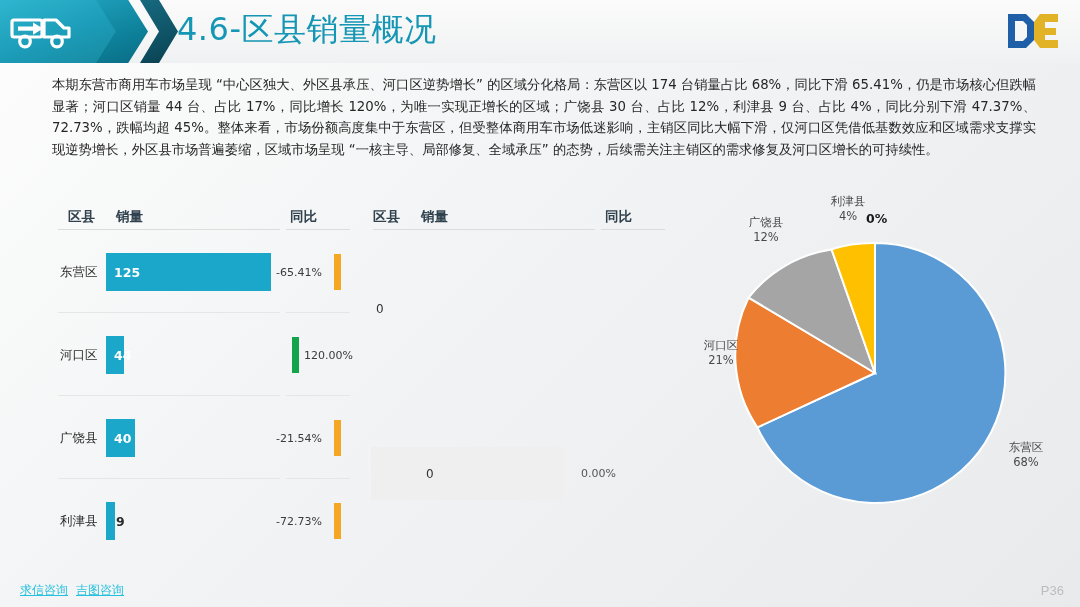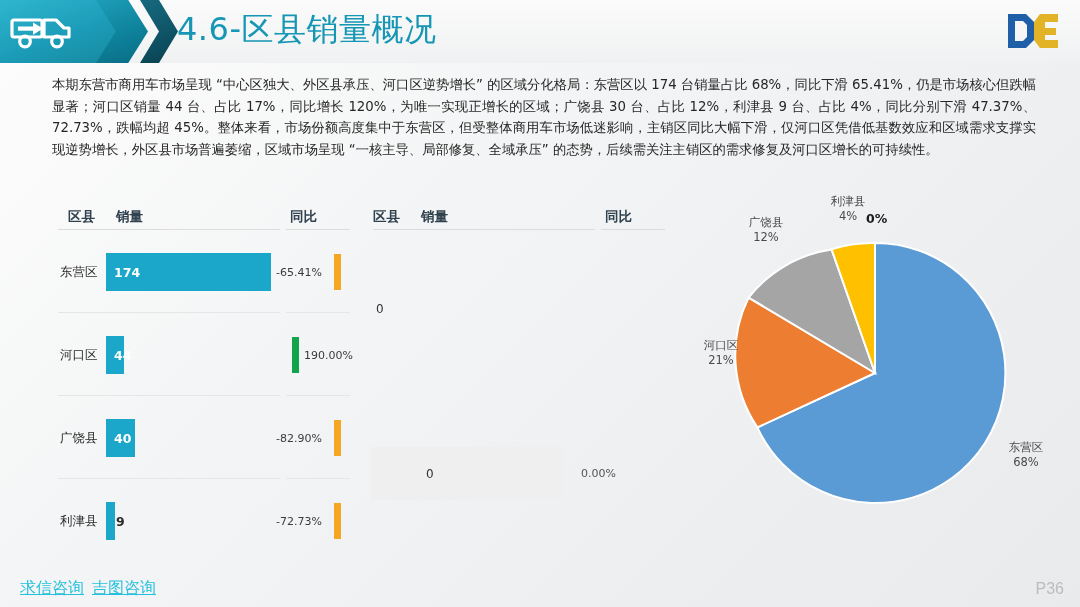--- a/index.html
+++ b/index.html
@@ -121,28 +121,28 @@
   .pie-label {
     position: absolute; font-size: 11.5px; color: #4a4a4a; text-align: center;
     line-height: 15px; white-space: nowrap;
     font-family: "DejaVu Sans", "Liberation Sans", sans-serif;
   }
   .pie-label b { font-weight: bold; color: #1a1a1a; font-size: 12.5px; }
 
   
   .footer-links {
     position: absolute; left: 20px; bottom: 8px;
-    font-size: 16px; font-family: Liberation Serif, serif; margin-top: 47px;
+    font-size: 12px; font-family: Liberation Serif, serif; margin-top: 47px;
   }
   .footer-links a {
     color: #25c0dd; text-decoration: underline; margin-right: 8px;
   }
   .page-num {
     position: absolute; right: 16px; bottom: 9px;
-    font-size: 16px; color: #bdbdbd;
+    font-size: 13px; color: #bdbdbd;
     font-family: "Liberation Sans", sans-serif;
   }
 </style>
 </head>
 <body>
 
 <div class="header">
   <div class="header-band"></div>
   <div class="chev chev-a"></div>
   <div class="chev chev-b"></div>
@@ -174,45 +174,45 @@
     <div class="th" style="left:10px;">区县</div>
     <div class="th" style="left:58px;">销量</div>
     <div class="th" style="left:232px;">同比</div>
     <div class="hdr-rule" style="left:0;   width:222px;"></div>
     <div class="hdr-rule" style="left:228px; width:64px;"></div>
   </div>
 
   <div class="row">
     <div class="cat-label" style="left:2px;">东营区</div>
     <div class="bar" style="left:48px; width:165px;">
-      <span class="bar-val">174</span>
+      <span class="bar-val">125</span>
     </div>
     <div class="yoy-text" style="left:218px;">-65.41%</div>
     <div class="yoy-bar" style="left:276px; background:#f5a623;"></div>
     <div class="row-rule" style="left:0; width:222px;"></div>
     <div class="row-rule seg2" style="left:228px; width:64px;"></div>
   </div>
 
   <div class="row">
     <div class="cat-label" style="left:2px;">河口区</div>
     <div class="bar" style="left:48px; width:18px;">
       <span class="bar-val">44</span>
     </div>
     <div class="yoy-bar" style="left:234px; background:#12a44a;"></div>
-    <div class="yoy-text" style="left:246px;">190.00%</div>
+    <div class="yoy-text" style="left:246px;">120.00%</div>
     <div class="row-rule" style="left:0; width:222px;"></div>
     <div class="row-rule seg2" style="left:228px; width:64px;"></div>
   </div>
 
   <div class="row">
     <div class="cat-label" style="left:2px;">广饶县</div>
     <div class="bar" style="left:48px; width:29px;">
       <span class="bar-val">40</span>
     </div>
-    <div class="yoy-text" style="left:218px;">-82.90%</div>
+    <div class="yoy-text" style="left:218px;">-21.54%</div>
     <div class="yoy-bar" style="left:276px; background:#f5a623;"></div>
     <div class="row-rule" style="left:0; width:222px;"></div>
     <div class="row-rule seg2" style="left:228px; width:64px;"></div>
   </div>
 
   <div class="row">
     <div class="cat-label" style="left:2px;">利津县</div>
     <div class="bar" style="left:48px; width:9px;"></div>
     <div class="bar-val outside" style="position:absolute; left:58px; top:50%; transform:translateY(-50%);">9</div>
     <div class="yoy-text" style="left:218px;">-72.73%</div>

